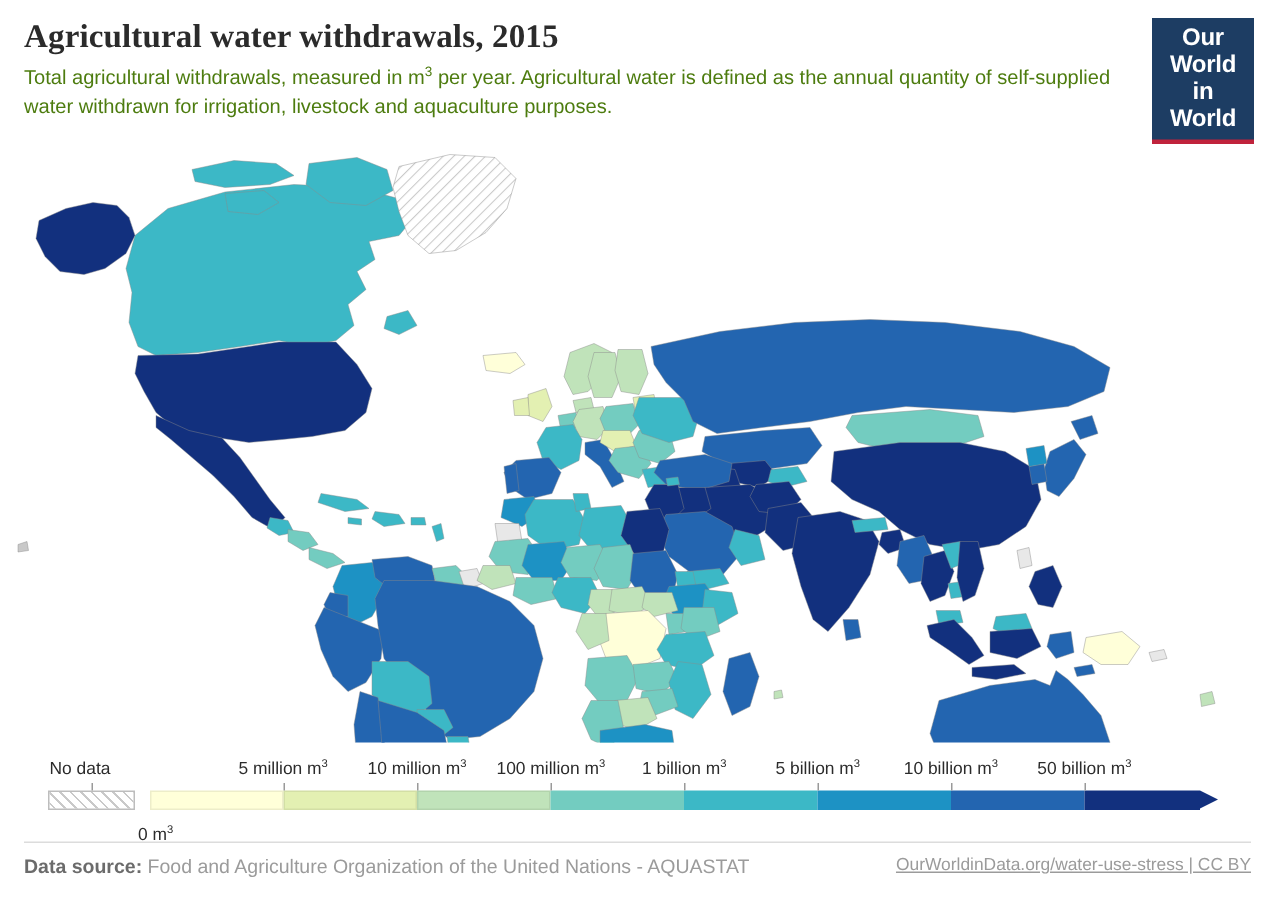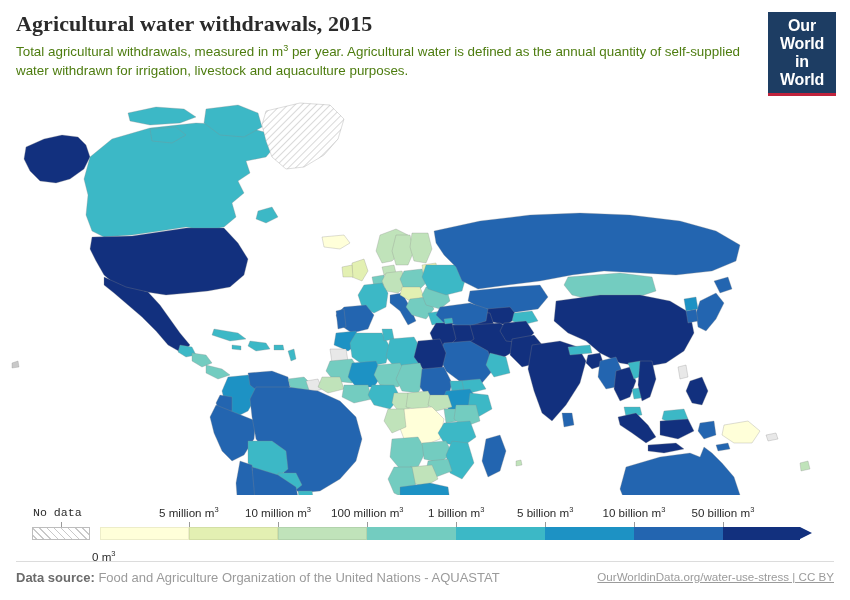--- a/index.html
+++ b/index.html
@@ -39,21 +39,21 @@
   .map-wrap svg{display:block;width:850px;height:400px;}
   .map-wrap svg path{stroke:#8a8a8a;stroke-width:.3;stroke-linejoin:round;}
 
   
   .legend{position:absolute;left:0;top:505px;width:850px;height:50px;}
   .legend-labels{position:absolute;left:0;top:0;width:850px;height:18px;}
   .legend-labels span{
     position:absolute;font-size:11.6px;color:#2b2b2b;white-space:nowrap;
   }
   .legend-labels span sup{font-size:7.5px;vertical-align:super;line-height:0;}
-  .nodata-label{left:33px;top:1px;font-family:Liberation Mono, monospace;}
+  .nodata-label{left:33px;top:1px;}
   .legend-bar{position:absolute;left:0;top:22px;height:13px;width:850px;}
   .nodata-swatch{
     position:absolute;left:32px;top:0;width:58px;height:13px;
     background:
       repeating-linear-gradient(45deg,#ffffff 0 2px,#c9c9c9 2px 3.2px,#ffffff 3.2px 5px);
     border:1px solid #bdbdbd;box-sizing:border-box;
   }
   .scale{position:absolute;left:100px;top:0;height:13px;width:712px;}
   .bin{position:absolute;top:0;height:13px;box-sizing:border-box;}
   .scale-arrow{

